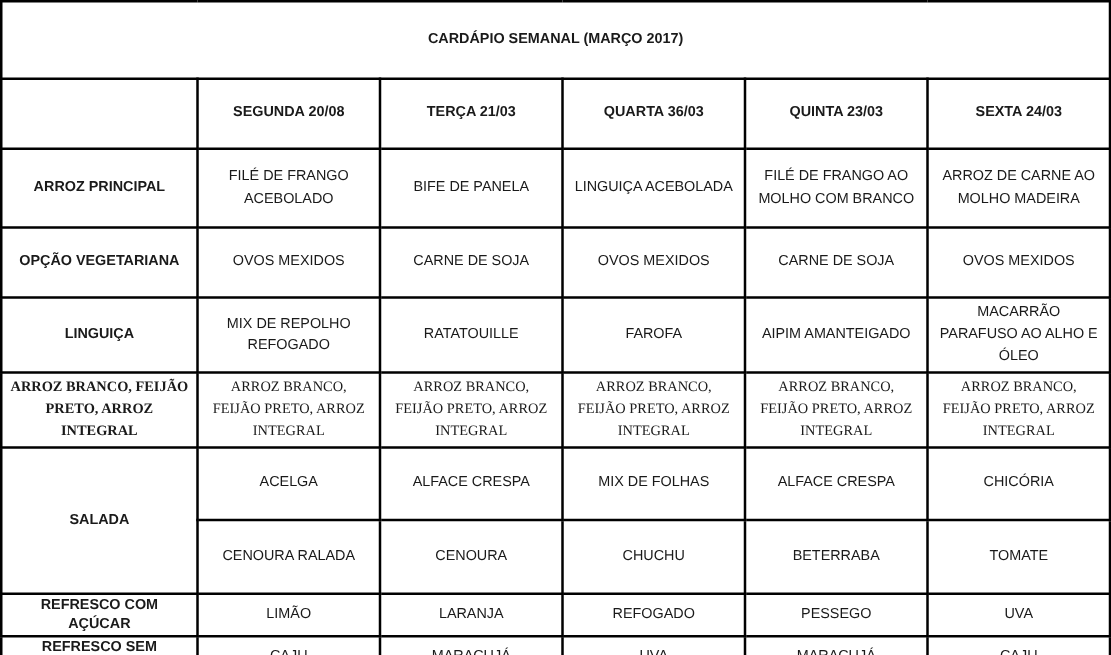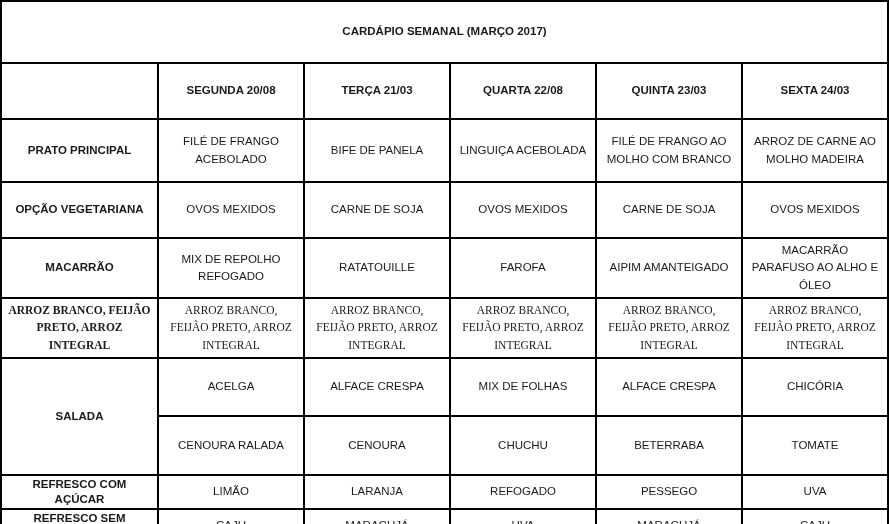--- a/index.html
+++ b/index.html
@@ -62,45 +62,45 @@
       <col>
   </colgroup>
   <tbody>
     <tr class="title-row">
       <td class="title-cell" colspan="6">CARDÁPIO SEMANAL (MARÇO 2017)</td>
     </tr>
     <tr class="header-row">
       <td></td>
       <th class="day-header">SEGUNDA 20/08</th>
       <th class="day-header">TERÇA 21/03</th>
-      <th class="day-header">QUARTA 22/08</th>
+      <th class="day-header">QUARTA 36/03</th>
       <th class="day-header">QUINTA 23/03</th>
       <th class="day-header">SEXTA 24/03</th>
     </tr>
 
     <tr class="row-prato">
-      <th class="row-label">PRATO PRINCIPAL</th>
+      <th class="row-label">ARROZ PRINCIPAL</th>
       <td>FILÉ DE FRANGO ACEBOLADO</td>
       <td>BIFE DE PANELA</td>
       <td>LINGUIÇA ACEBOLADA</td>
       <td>FILÉ DE FRANGO AO MOLHO COM BRANCO</td>
       <td>ARROZ DE CARNE AO MOLHO MADEIRA</td>
     </tr>
 
     <tr class="row-veg">
       <th class="row-label">OPÇÃO VEGETARIANA</th>
       <td>OVOS MEXIDOS</td>
       <td>CARNE DE SOJA</td>
       <td>OVOS MEXIDOS</td>
       <td>CARNE DE SOJA</td>
       <td>OVOS MEXIDOS</td>
     </tr>
 
     <tr class="row-guar">
-      <th class="row-label">MACARRÃO</th>
+      <th class="row-label">LINGUIÇA</th>
       <td>MIX DE REPOLHO REFOGADO</td>
       <td>RATATOUILLE</td>
       <td>FAROFA</td>
       <td>AIPIM AMANTEIGADO</td>
       <td>MACARRÃO PARAFUSO AO ALHO E ÓLEO</td>
     </tr>
 
     <tr class="row-arroz">
       <th class="row-label">ARROZ BRANCO, FEIJÃO PRETO, ARROZ INTEGRAL</th>
       <td>ARROZ BRANCO, FEIJÃO PRETO, ARROZ INTEGRAL</td>

